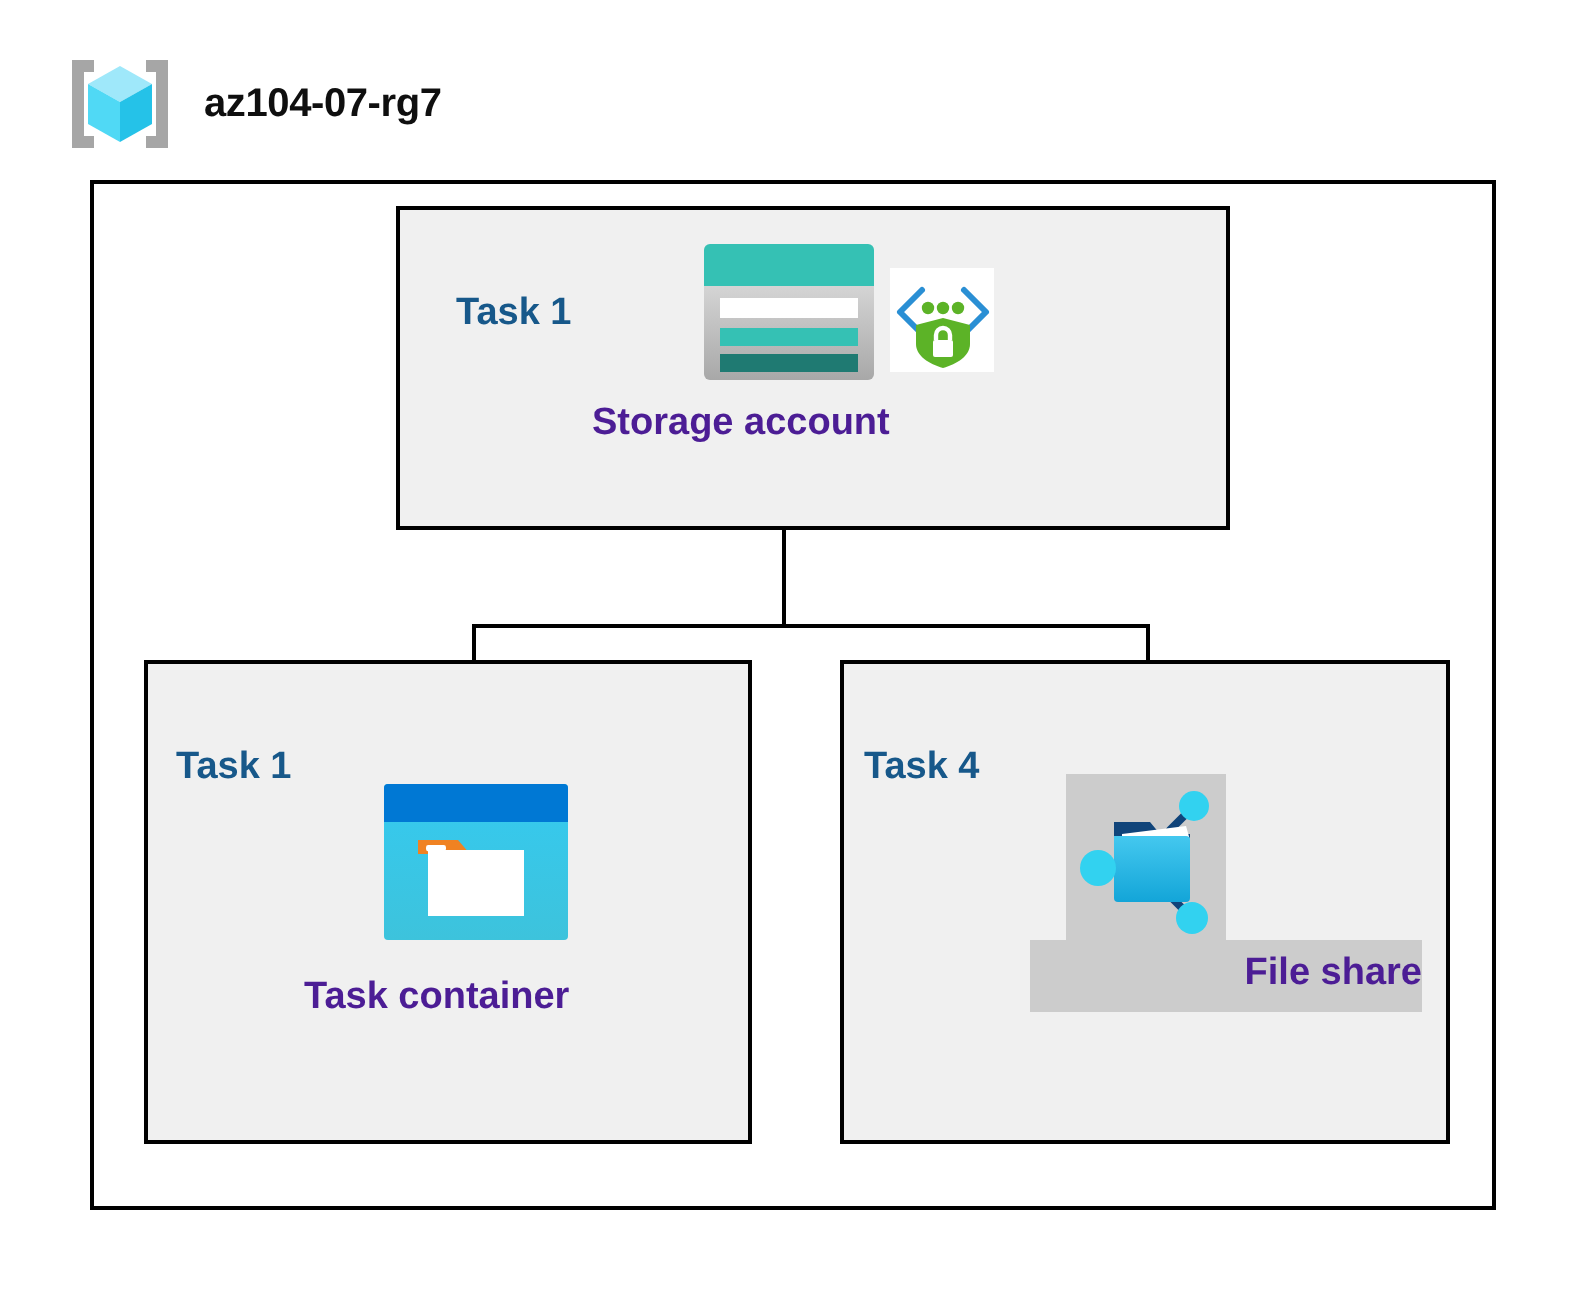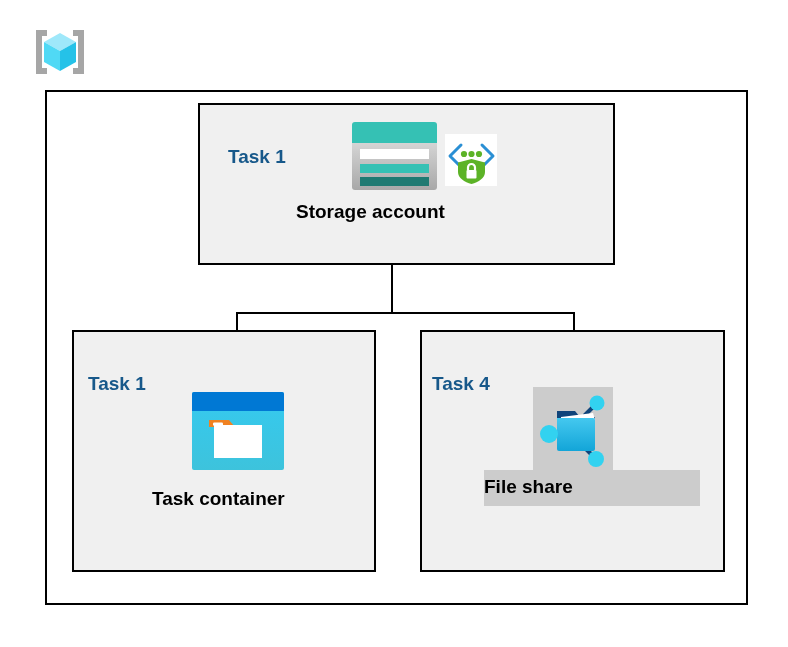--- a/index.html
+++ b/index.html
@@ -82,30 +82,30 @@
   #conn-stem   { left: 391px; top: 265px; width: 2px;   height: 49px; }
   #conn-bus    { left: 236px; top: 312px; width: 339px; height: 2px; }
   #conn-left   { left: 236px; top: 312px; width: 2px;   height: 77px; }
   #conn-right  { left: 573px; top: 312px; width: 2px;   height: 78px; }
 
   
   .node-caption {
     position: absolute;
     font-size: 19px;
     font-weight: bold;
-    color: #000000;
+    color: #4c1d95;
     white-space: nowrap;
-    text-align: left;
+    text-align: right;
   }
   #storage-caption { left: 296px; top: 201px; }
   #blob-caption    { left: 152px; top: 488px; }
   #fileshare-caption {
-    left: 484px;
+    left: 515px;
     top: 470px;
-    width: 216px;
+    width: 196px;
     padding: 6px 0 8px 0;
     background: #cccccc;
   }
 
   
   .icon-wrap { position: absolute; }
   #storage-icon-wrap   { left: 352px; top: 122px; width: 85px; height: 68px; }
   #endpoint-icon-wrap  { left: 445px; top: 134px; width: 52px; height: 52px; }
   #blob-icon-wrap      { left: 192px; top: 392px; width: 92px; height: 78px; }
   #fileshare-icon-wrap {
@@ -129,20 +129,21 @@
 
       <path d="M41 4 L52 4 L52 48 L41 48 L41 42 L46 42 L46 10 L41 10 Z" fill="#a6a6a6"></path>
 
       <path d="M28 7 L44 16 L28 25 L12 16 Z" fill="#9fe8fa"></path>
 
       <path d="M12 16 L28 25 L28 45 L12 36 Z" fill="#50d9f5"></path>
 
       <path d="M44 16 L44 36 L28 45 L28 25 Z" fill="#25c2e8"></path>
     </svg>
   </div>
+  <div class="rg-title">az104-07-rg7</div>
 </div>
 
 <div class="rg-box"></div>
 
 <div class="task-box" id="task1-box"></div>
 <div class="task-label" id="task1-label">Task 1</div>
 
 <div class="icon-wrap" id="storage-icon-wrap">
   <svg width="85" height="68" viewBox="0 0 85 68">
     <defs>

